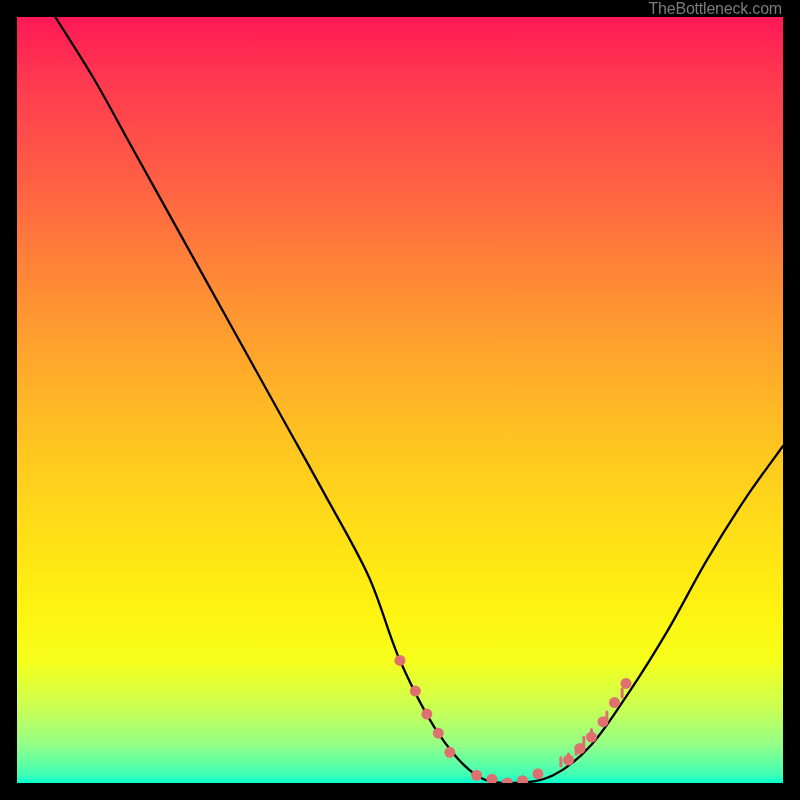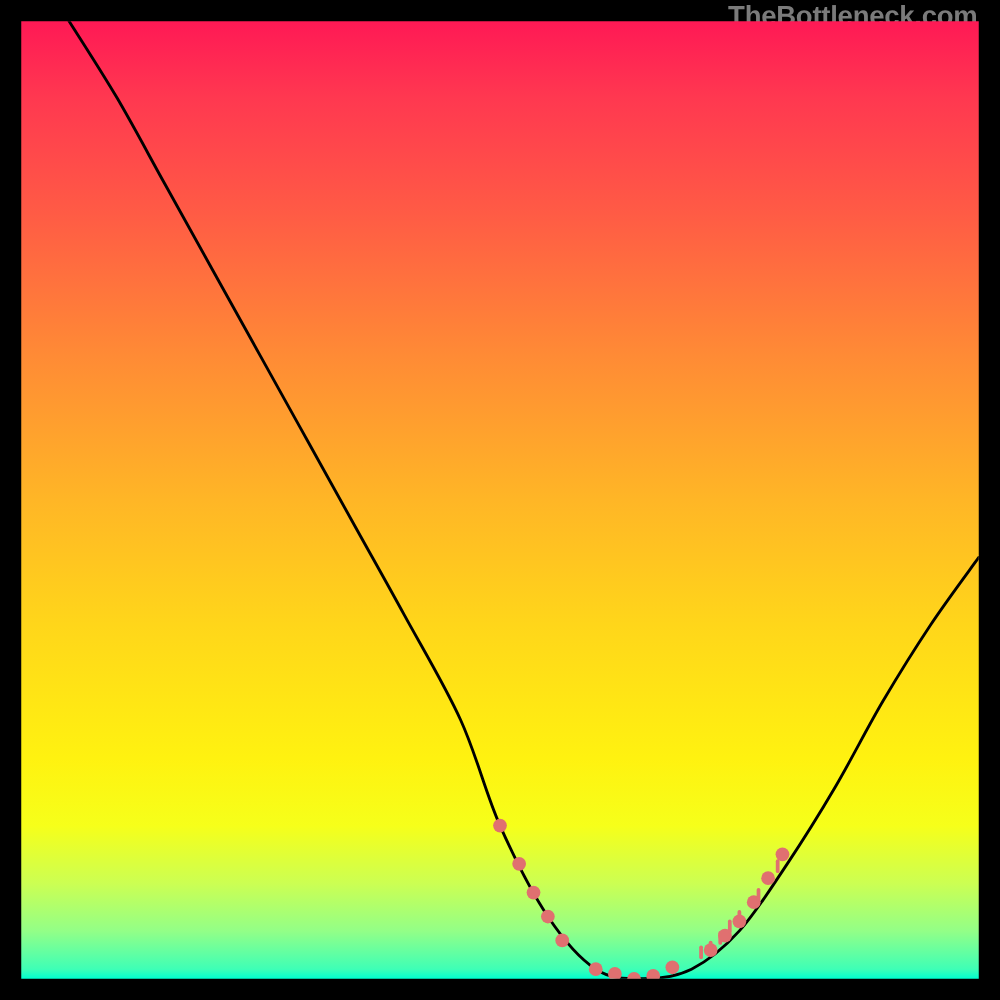--- a/index.html
+++ b/index.html
@@ -42,22 +42,22 @@
     position: absolute;
     left: 0;
     top: 0;
     width: 766px;
     height: 766px;
   }
   .watermark {
     position: absolute;
     top: 0px;
     right: 18px;
-    font-size: 22px;
-    font-weight: 700;
+    font-size: 16px;
+    font-weight: 400;
     color: #7b7b7b;
     letter-spacing: -0.2px;
   }
 </style>
 </head>
 <body>
 
 <div class="wrap">
   <div class="watermark">TheBottleneck.com</div>
   <div class="plot">

